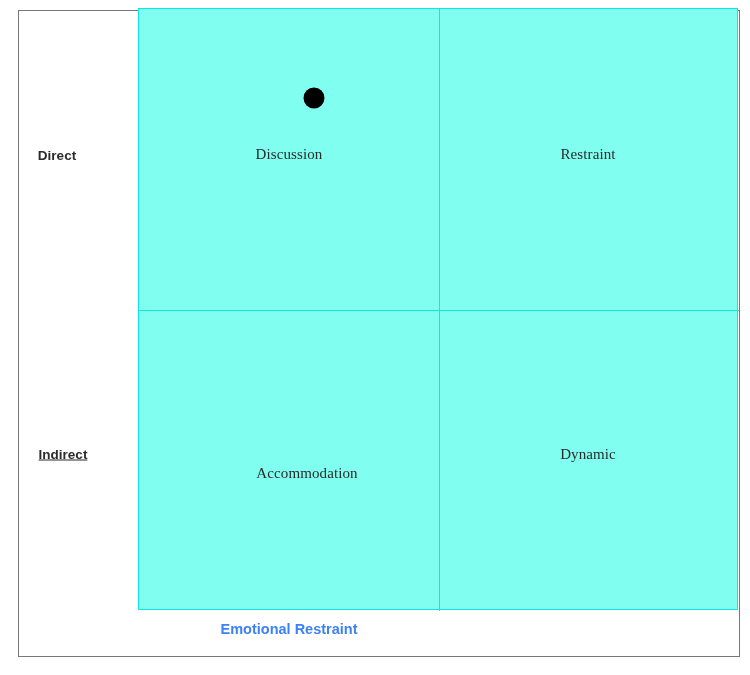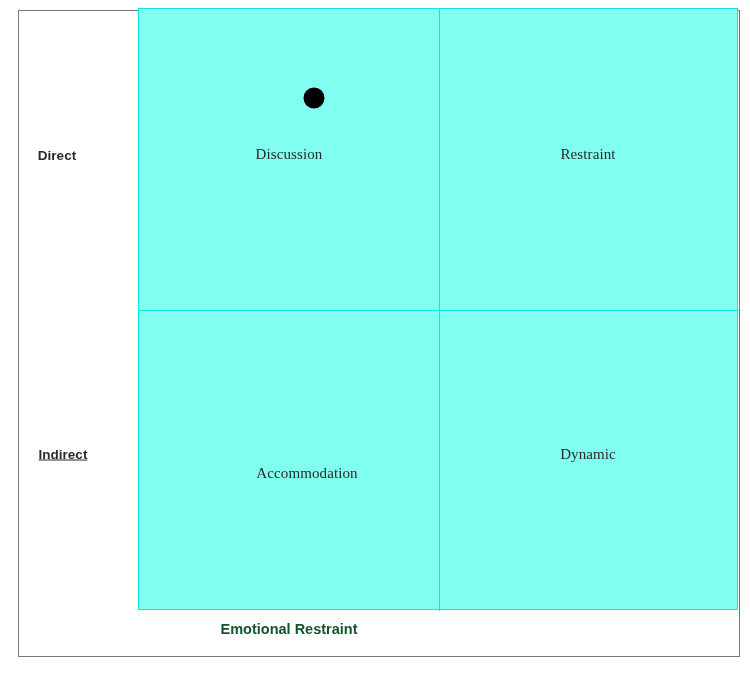--- a/index.html
+++ b/index.html
@@ -93,21 +93,21 @@
   }
   .row-label-direct   { left: 57px;  top: 155px; }
   .row-label-indirect { left: 63px;  top: 454px; text-decoration: underline; }
 
   
   .col-label {
     position: absolute;
     font-family: "Liberation Sans", sans-serif;
     font-size: 14.5px;
     font-weight: 700;
-    color: #14532d;
+    color: #3b82f6;
     white-space: nowrap;
     transform: translate(-50%, -50%);
   }
   .col-label-left  { left: 289px; top: 629px; }
   .col-label-right { left: 588px; top: 629px; }
 
   
   .data-point {
     position: absolute;
     width: 21px;

